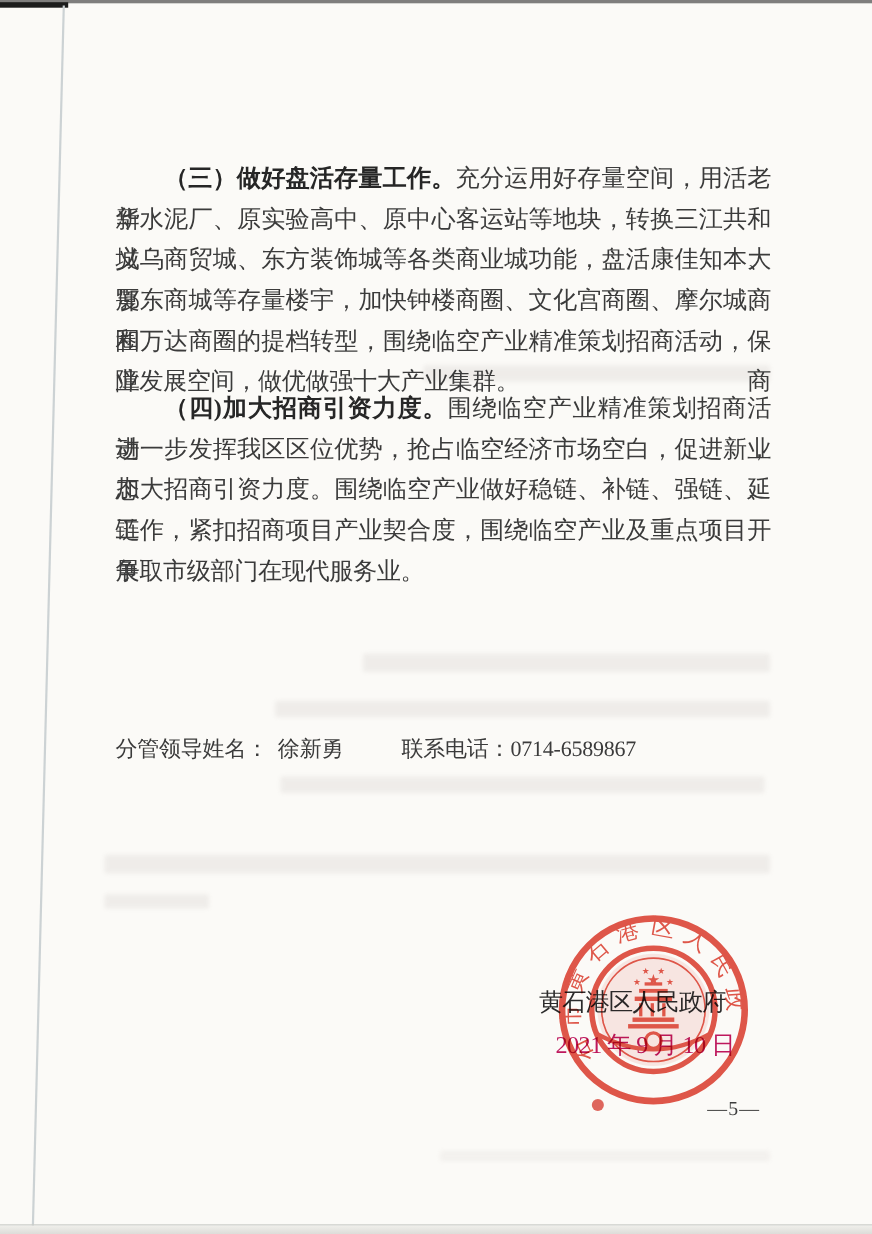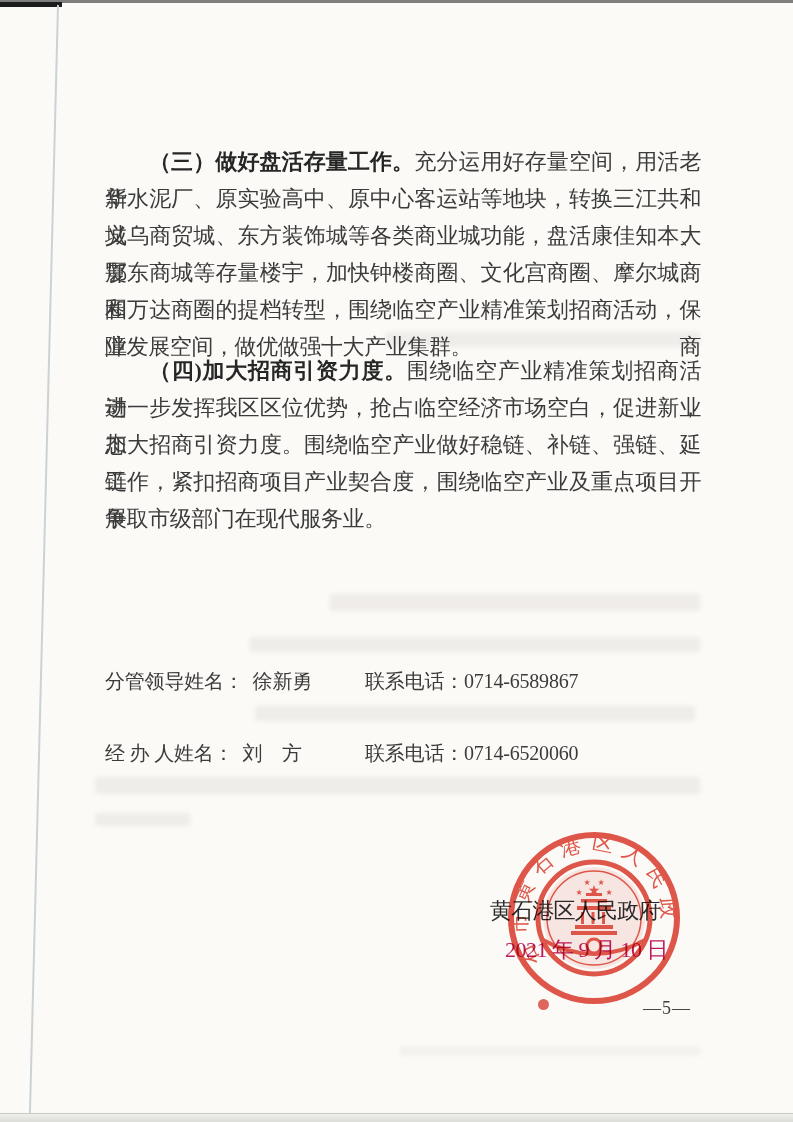--- a/index.html
+++ b/index.html
@@ -71,24 +71,20 @@
     <div class="line j">进一步发挥我区区位优势，抢占临空经济市场空白，促进新业态、</div>
     <div class="line j">加大招商引资力度。围绕临空产业做好稳链、补链、强链、延链</div>
     <div class="line j">工作，紧扣招商项目产业契合度，围绕临空产业及重点项目开展</div>
     <div class="line">争取市级部门在现代服务业。</div>
   </div>
 
   <div class="contact-row" style="top:666px;">
     <span>分管领导姓名：</span><span class="c-name">徐新勇</span>
     <span class="c-phone"><span>联系电话：</span><span>0714-6589867</span></span>
   </div>
-  <div class="contact-row" style="top:738px;">
-    <span>经 办 人姓名：</span><span class="c-name">刘　方</span>
-    <span class="c-phone"><span>联系电话：</span><span>0714-6520060</span></span>
-  </div>
 
   <div class="sig-issuer">黄石港区人民政府</div>
   <div class="sig-date">2021 年 9 月 10 日</div>
 
   <svg class="seal" viewBox="0 0 178 178">
     <g stroke="#dd3a2b" fill="#dd3a2b">
 
       <circle cx="89" cy="89" r="83" fill="none" stroke-width="6"></circle>
 
       <g>

